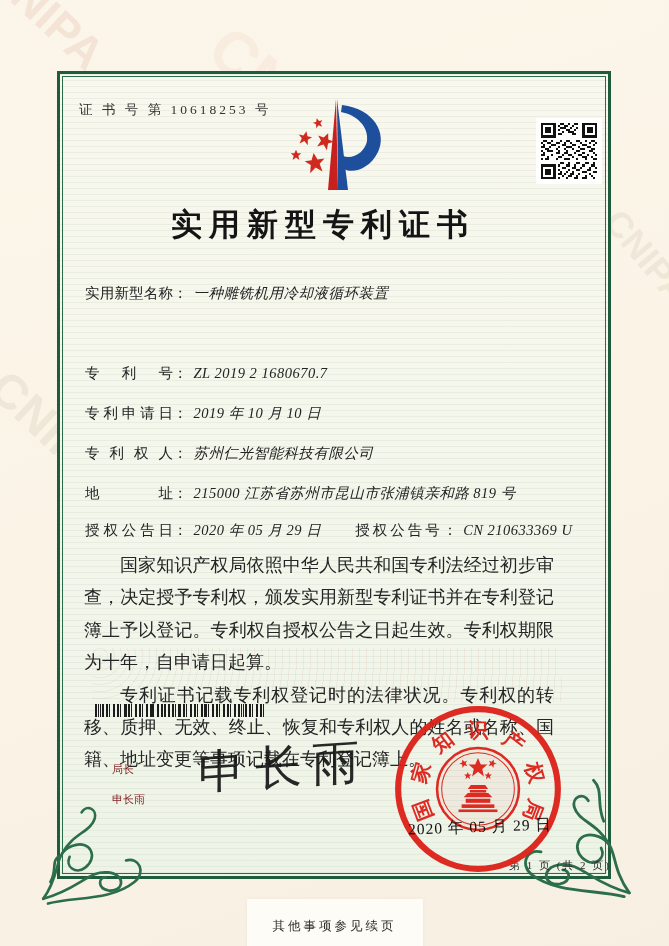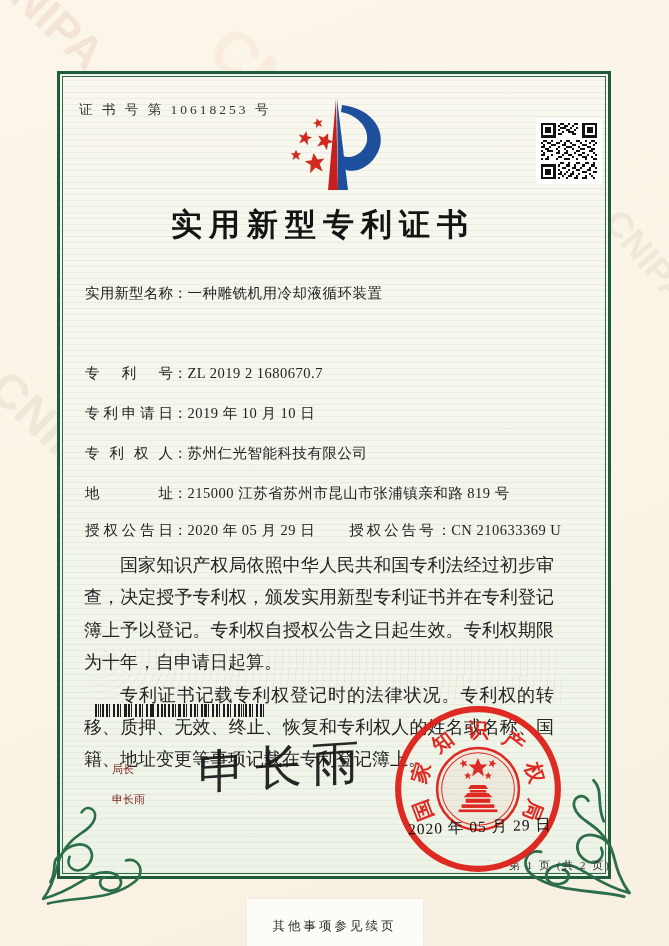--- a/index.html
+++ b/index.html
@@ -48,21 +48,21 @@
   .qr{position:absolute;left:536px;top:118px;width:66px;height:66px;background:#fff;
       padding:3px;box-sizing:border-box;z-index:3;}
   .qr svg{display:block;width:60px;height:60px;}
   .title{
     position:absolute;left:57px;top:204px;width:532px;text-align:center;z-index:3;
     font-size:31px;font-weight:bold;letter-spacing:7px;color:#141414;
   }
   .field-row{position:absolute;left:85px;width:500px;font-size:14.5px;color:#222;z-index:3;white-space:nowrap;}
   .flabel{display:inline-block;width:88px;text-align:justify;text-align-last:justify;vertical-align:bottom;}
   .fcolon{display:inline-block;}
-  .fvalue{margin-left:0;letter-spacing:.5px;}
+  .fvalue{margin-left:6px;letter-spacing:.5px;font-style:italic;}
   .fpair2{margin-left:34px;}
   .fpair2 .flabel2{letter-spacing:3px;}
   .paras{position:absolute;left:84px;top:549px;width:470px;z-index:3;
          font-size:18px;line-height:1.8;color:#242424;text-align:justify;}
   .paras p{margin:0;text-indent:2em;}
   .barcode{
     position:absolute;left:95px;top:704px;width:172px;height:13px;z-index:3;
     background:
       repeating-linear-gradient(90deg,#1c1c1c 0 2px,rgba(0,0,0,0) 2px 3px,#1c1c1c 3px 4px,rgba(0,0,0,0) 4px 7px,#1c1c1c 7px 9px,rgba(0,0,0,0) 9px 11px),
       repeating-linear-gradient(90deg,rgba(0,0,0,0) 0 5px,#1c1c1c 5px 6px,rgba(0,0,0,0) 6px 13px);

